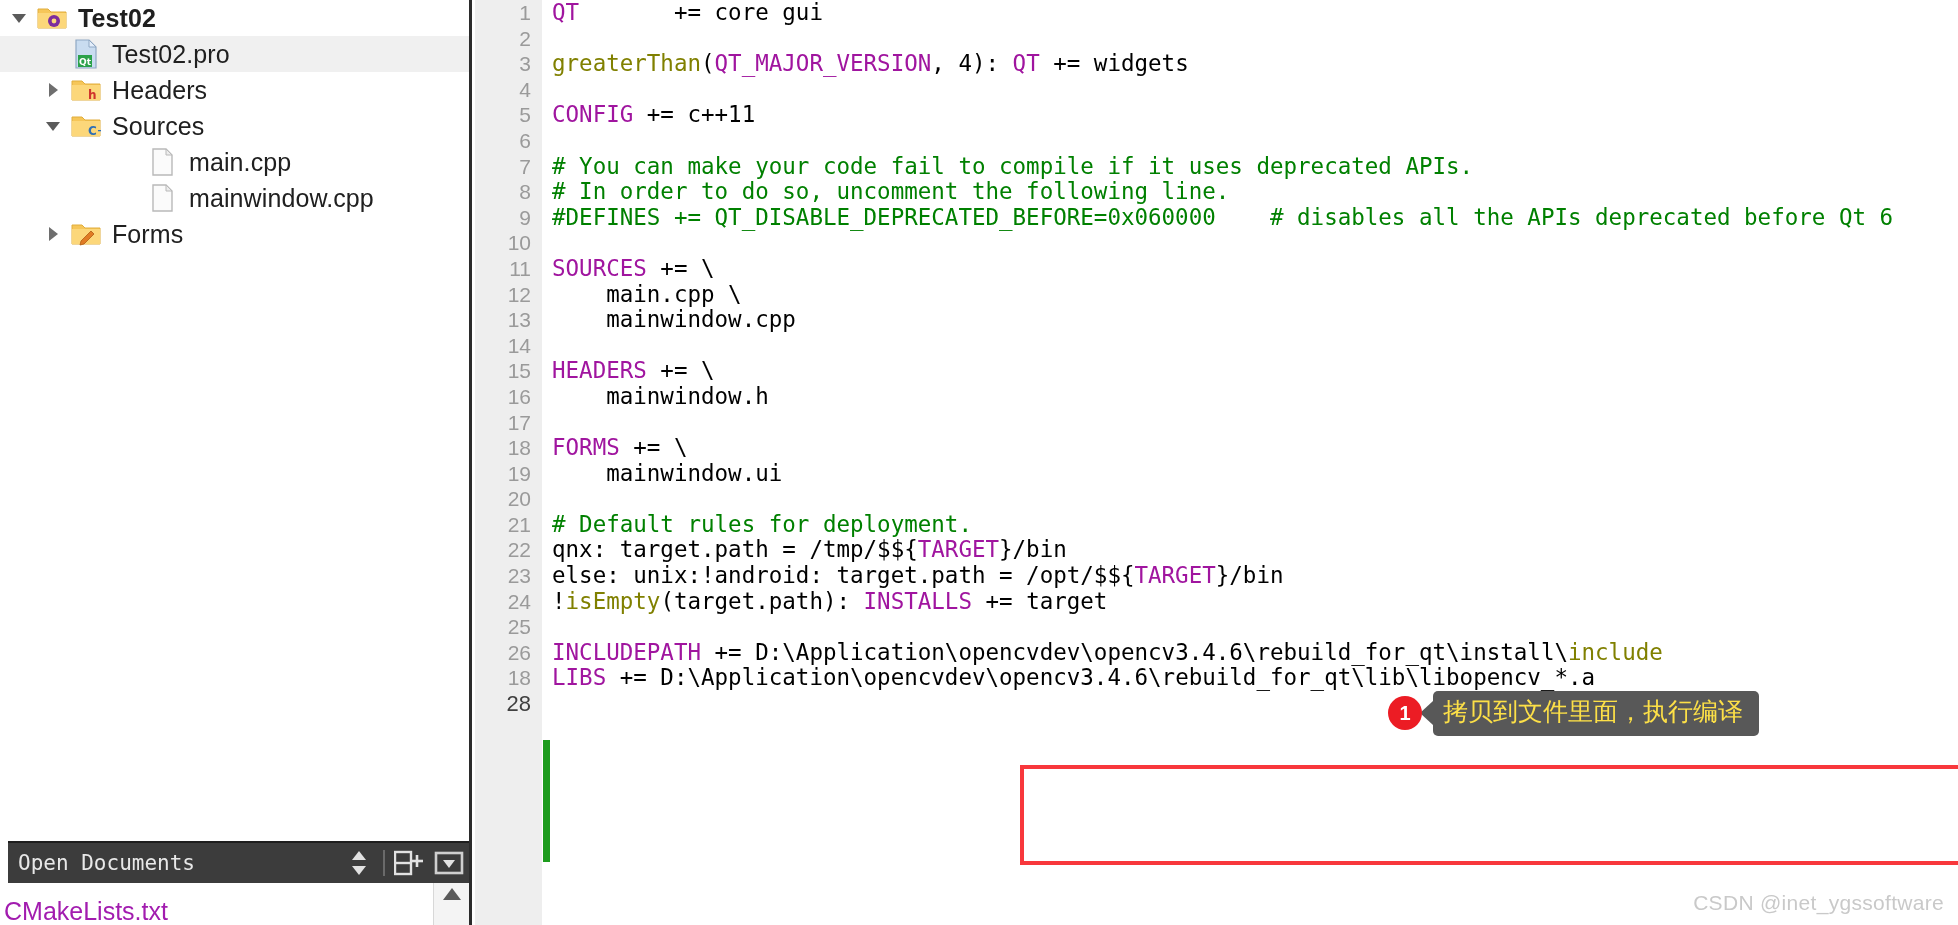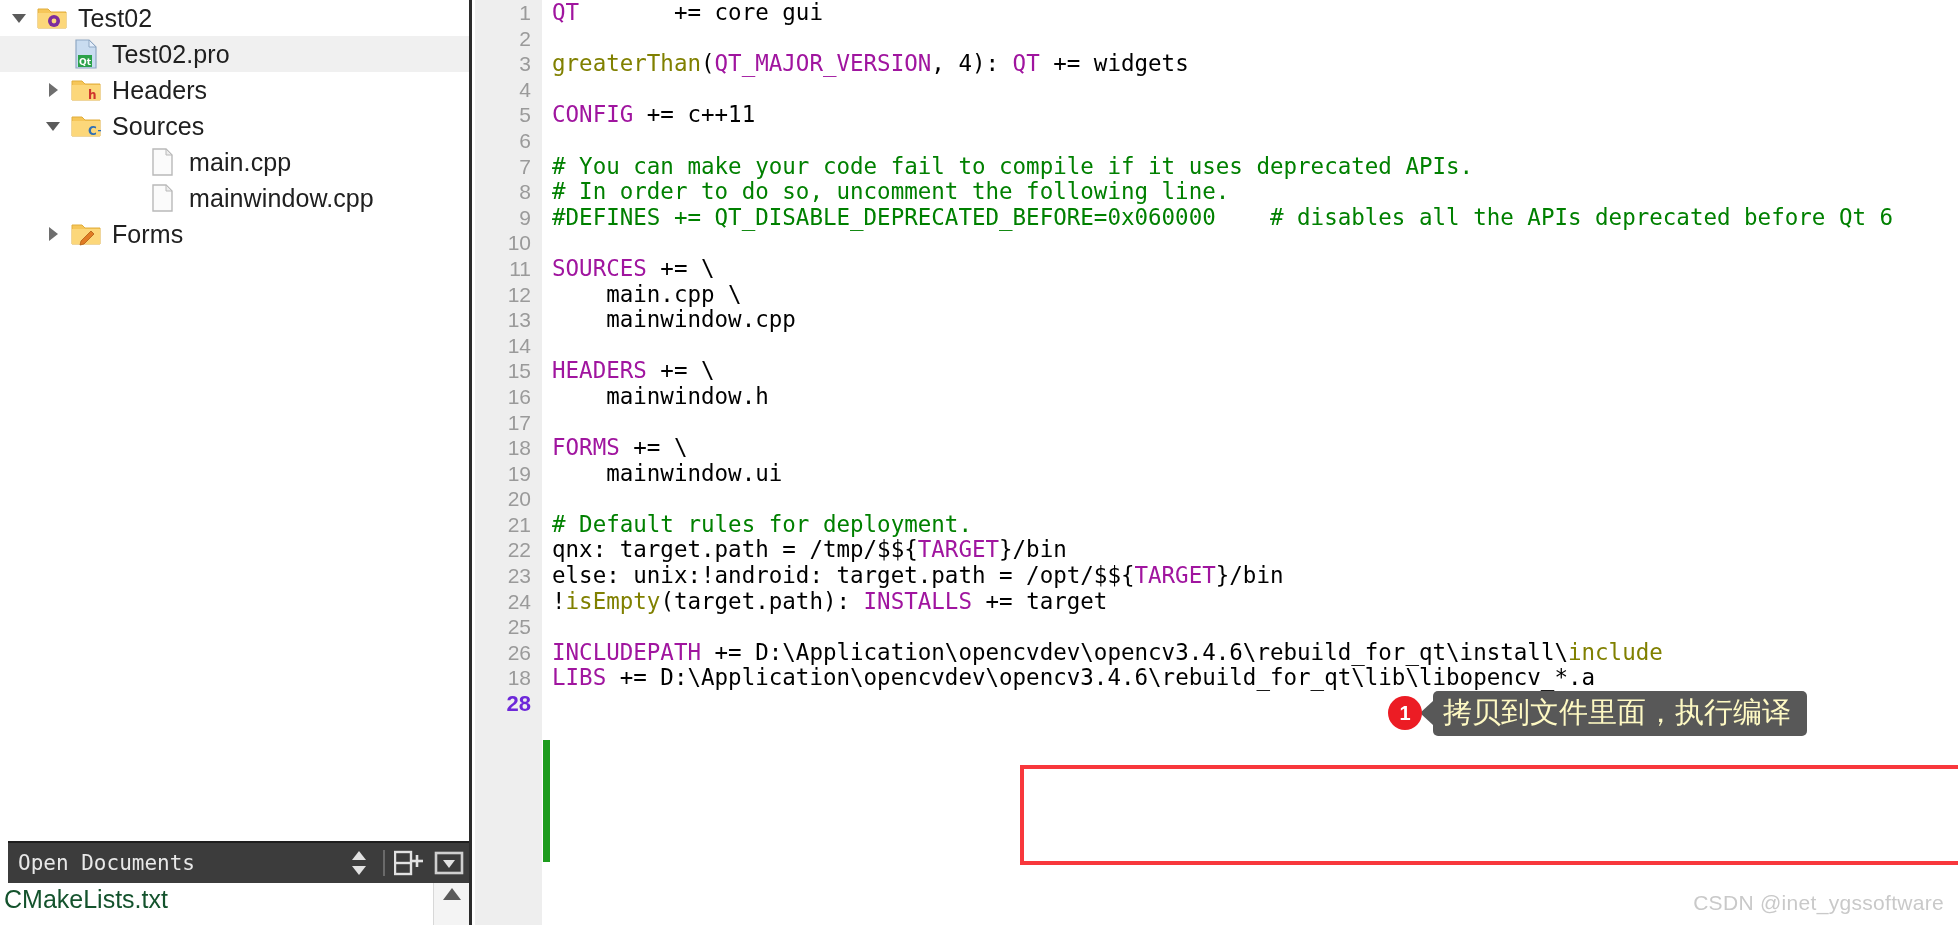--- a/index.html
+++ b/index.html
@@ -53,21 +53,21 @@
     font-size: 14px;
   }
   .tree-row .arrow.spacer { color: transparent; }
   .arrow svg { display: block; }
   .tree-row .tico {
     width: 36px; min-width: 36px;
     display: flex; align-items: center; justify-content: center;
     margin-right: 8px;
   }
   .tree-row .tlabel { font-size: 25px; letter-spacing: .1px; }
-  .tree-row.bold .tlabel { font-weight: normal; }
+  .tree-row.bold .tlabel { font-weight: bold; }
 
   
   .d0 { padding-left: 4px; }
   .d1 { padding-left: 38px; }
   .d2 { padding-left: 115px; }
 
   
   #opendocs-bar {
     position: absolute;
     left: 0; bottom: 42px;
@@ -99,22 +99,22 @@
   #opendocs-list {
     position: absolute;
     left: 0; bottom: 0;
     width: 469px; height: 42px;
     background: #ffffff;
     overflow: hidden;
     box-sizing: border-box;
   }
   #opendocs-list .od-item {
     font-size: 25px;
-    color: #14532d;
-    padding: 2px 0 0 4px;
+    color: #a21caf;
+    padding: 14px 0 0 4px;
     white-space: nowrap;
   }
   #od-scroll {
     position: absolute;
     right: 0; bottom: 0;
     width: 36px; height: 42px;
     background: #f4f4f4;
     border-left: 1px solid #d8d8d8;
     display: flex; align-items: flex-start; justify-content: center;
     padding-top: 4px;
@@ -152,21 +152,21 @@
   .ln {
     position: absolute;
     left: 0; top: 0;
     width: 56px;
     text-align: right;
     color: #9a9a9a;
     font-family: "Liberation Sans", sans-serif;
     font-size: 21px;
     line-height: 25.6px;
   }
-  .ln.cur { color: #6d28d9; font-weight: bold; font-size: 22px; }
+  .ln.cur { color: #404040; font-weight: normal; font-size: 22px; }
   .ctext {
     position: absolute;
     left: 77px; top: 0;
     line-height: 25.6px;
   }
   .kw  { color: #a0159f; }      
   .fn  { color: #808000; }      
   .cm  { color: #008000; }      
   .pl  { color: #000000; }
 
@@ -214,22 +214,22 @@
   }
   #callout .arrowtip {
     width: 0; height: 0;
     border-top: 12px solid transparent;
     border-bottom: 12px solid transparent;
     border-right: 13px solid #585858;
     z-index: 1;
   }
   #callout .bubble {
     background: #585858;
-    color: #fef9c3;
-    font-size: 29px;
+    color: #fde047;
+    font-size: 25px;
     font-family: "DejaVu Sans", sans-serif;
     padding: 5px 16px 8px 10px;
     border-radius: 5px;
     white-space: nowrap;
     line-height: 32px;
   }
 
   
   #watermark {
     position: absolute;

